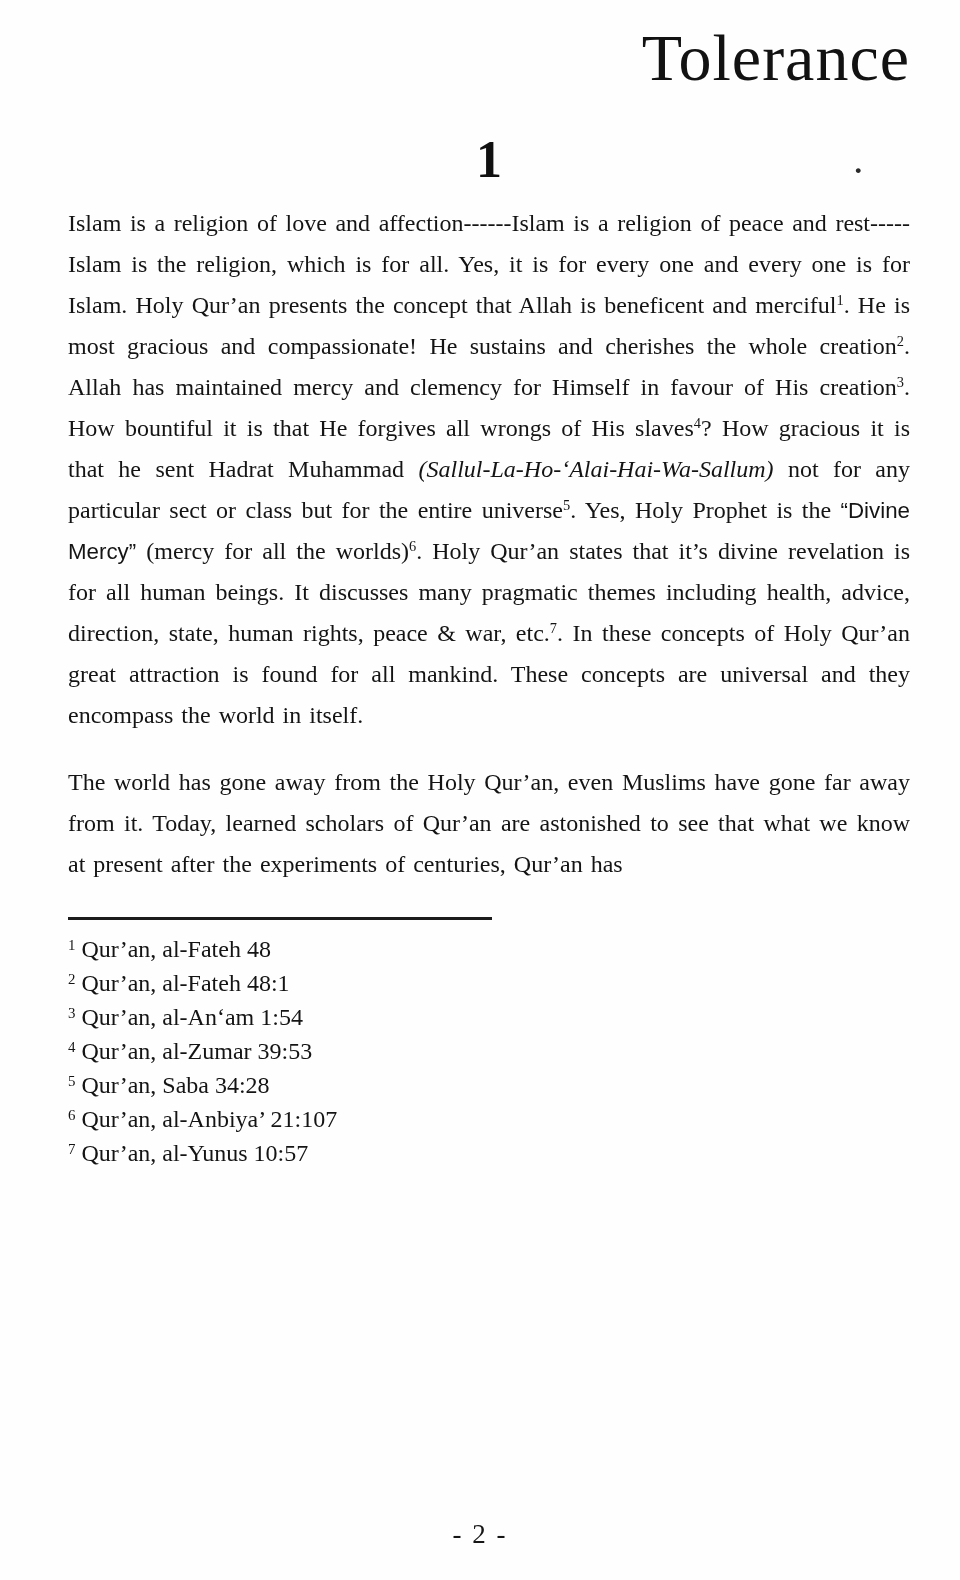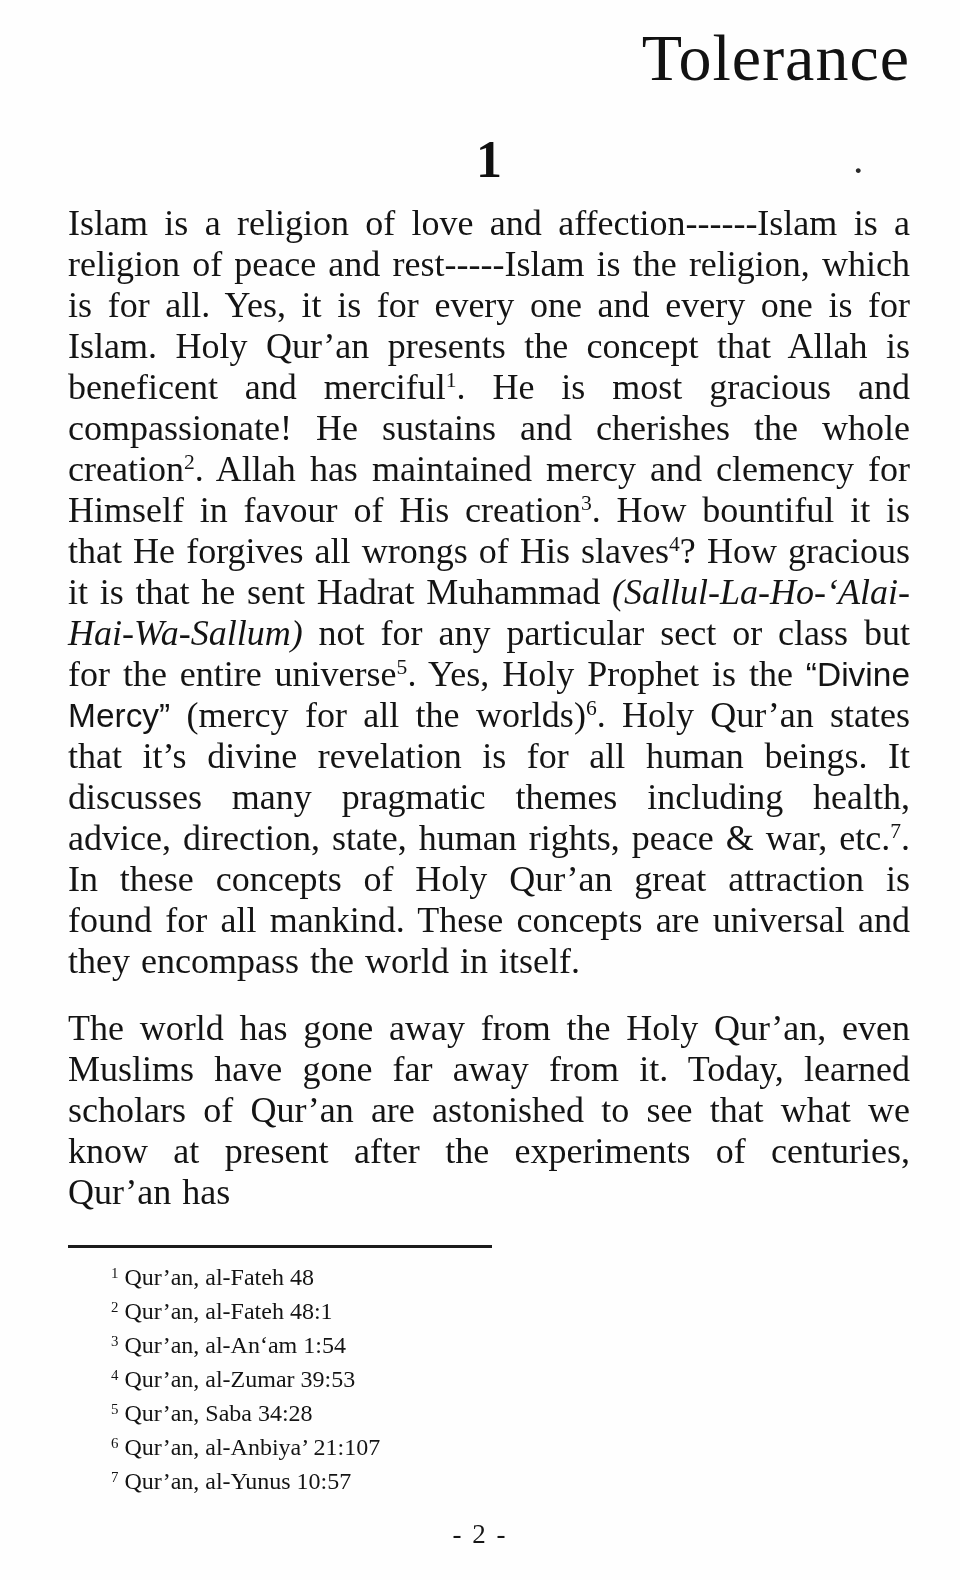--- a/index.html
+++ b/index.html
@@ -40,21 +40,21 @@
   }
   .scan-mark {
     position: absolute;
     right: 48px;
     top: 16px;
     font-size: 30px;
     font-weight: 700;
     color: #2a2a2a;
   }
   .body-para {
-    font-size: 36px;
+    font-size: 24px;
     line-height: 41px;
     text-align: justify;
     margin: 0;
     word-spacing: 2px;
   }
   .body-para + .body-para {
     margin-top: 26px;
   }
   .body-para sup {
     font-size: 0.60em;
@@ -72,21 +72,20 @@
   }
   .footnote-rule {
     margin-top: 32px;
     width: 424px;
     border-top: 3px solid #1c1c1c;
   }
   .footnotes {
     margin-top: 12px;
     font-size: 24px;
     line-height: 34px;
-    margin-left: 43px;
   }
   .footnote sup {
     font-size: 0.62em;
     line-height: 0;
     vertical-align: baseline;
     position: relative;
     top: -0.5em;
     margin-right: 6px;
   }
   .page-number {

